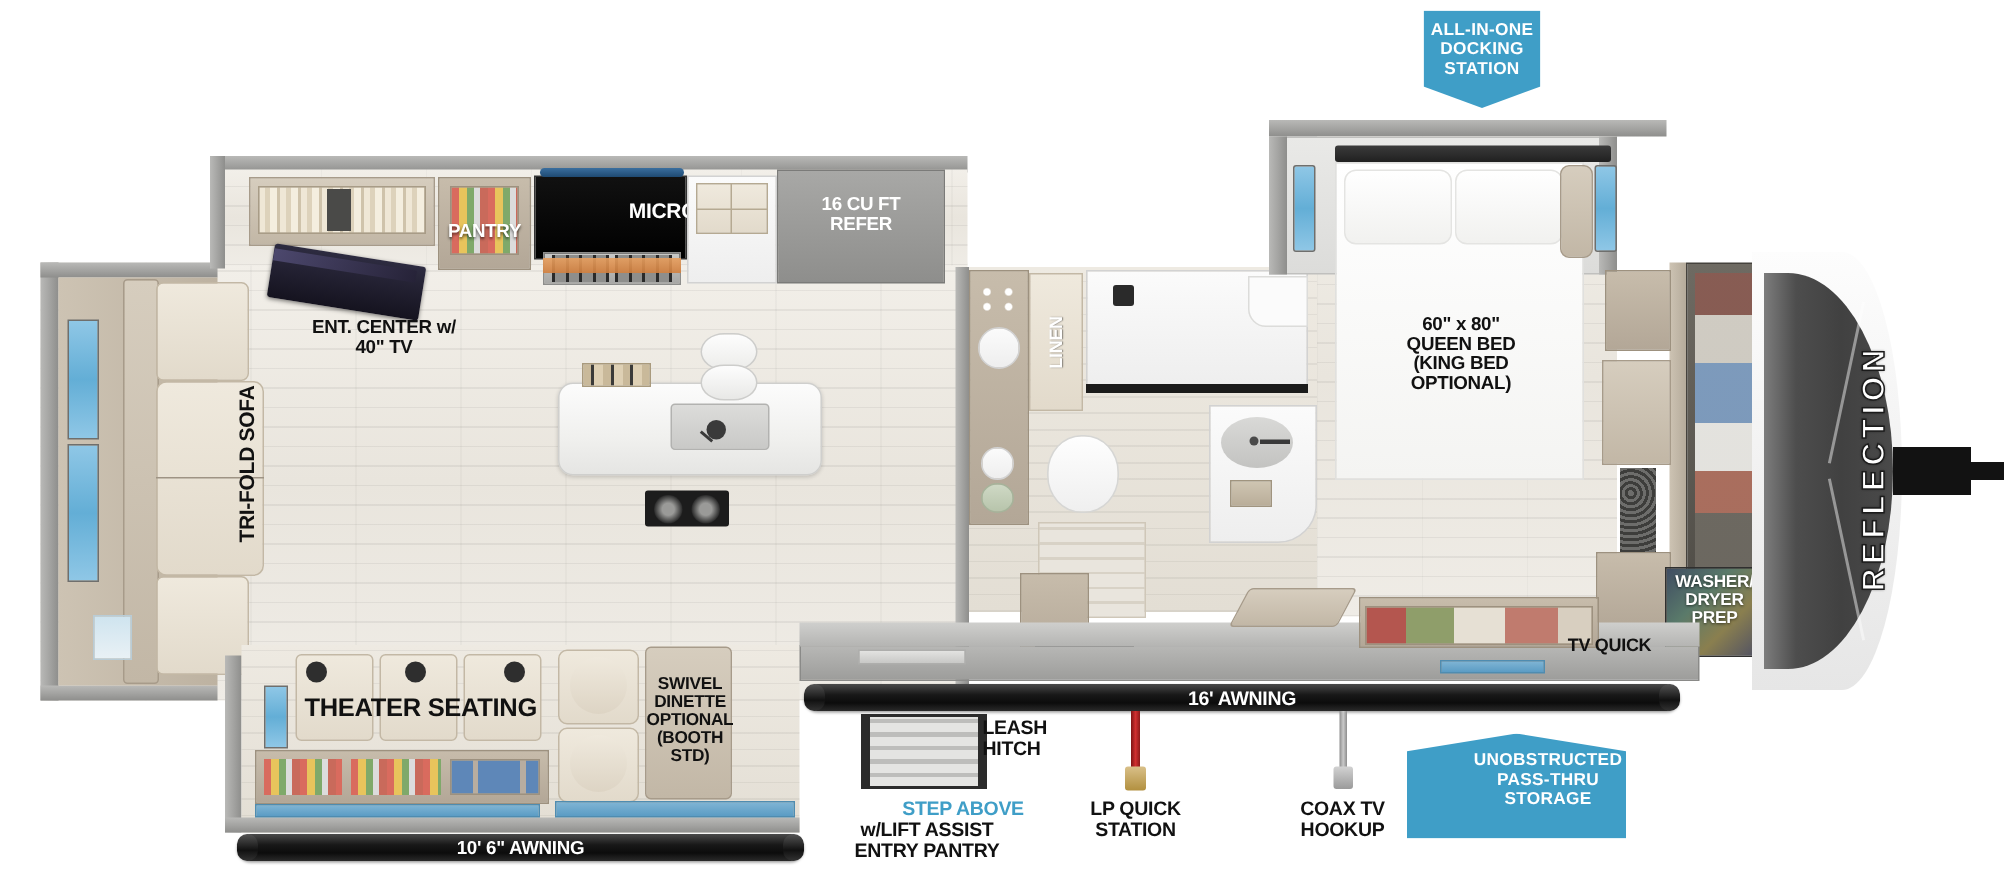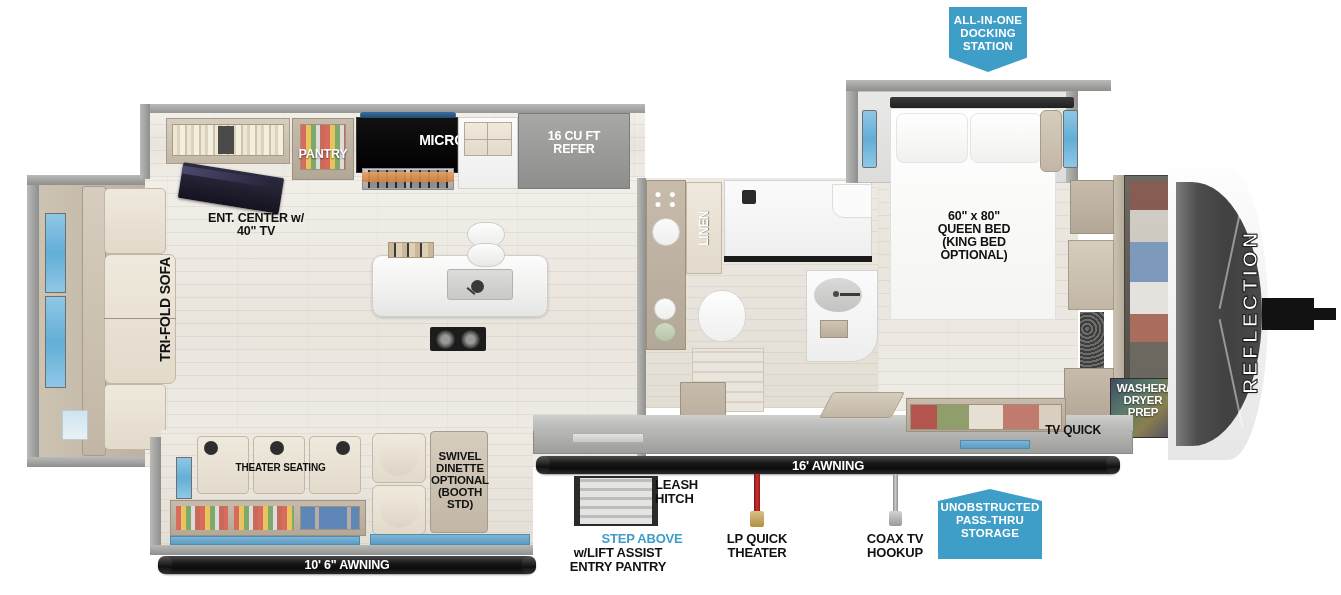--- a/index.html
+++ b/index.html
@@ -47,21 +47,21 @@
   
   .awn{background:linear-gradient(180deg,#4a4a4a 0%,#181818 40%,#0c0c0c 70%,#2a2a2a 100%);
        border-radius:9px;box-shadow:0 1px 2px rgba(0,0,0,.4);}
   .awn .cap{position:absolute;top:0;bottom:0;width:14px;border-radius:9px;
        background:linear-gradient(180deg,#555 0%,#111 60%,#333 100%);}
 
   
   .badge{position:absolute;background:#3f9ec7;color:#fff;font-weight:bold;
          text-align:center;line-height:1.12;letter-spacing:.2px;}
   .badge.down{clip-path:polygon(0 0,100% 0,100% 78%,50% 100%,0 78%);}
-  .badge.up{clip-path:polygon(50% 0,100% 17%,100% 100%,0 100%,0 17%);}
+  .badge.up{clip-path:polygon(50% 0,100% 17%,100% 100%,0 100%,0 17%);padding-left:42px;}
 
   
   .cap-body{background:linear-gradient(90deg,#7d7d7d 0%,#4d4d4d 25%,#414141 60%,#4a4a4a 100%);
             border-radius:0 70px 70px 0 / 0 50% 50% 0;}
   .cap-white{background:linear-gradient(180deg,#fdfdfd,#e6e6e6);border-radius:0 40px 40px 0 / 0 50% 50% 0;}
   .reflection{position:absolute;color:#fff;font-weight:bold;letter-spacing:3px;
         -webkit-text-stroke:1px #1b1b1b;text-shadow:0 0 2px rgba(0,0,0,.65);}
 
   
   .line-red{background:linear-gradient(90deg,#7e1414,#d03030,#8d1a1a);}
@@ -248,21 +248,21 @@
   <div class="abs wallv" style="left:150px;top:437px;width:11px;height:118px;"></div>
   <div class="abs floor2" style="left:161px;top:430px;width:372px;height:125px;"></div>
   <div class="abs wall" style="left:150px;top:545px;width:383px;height:10px;"></div>
 
   <div class="abs cream" style="left:197px;top:436px;width:52px;height:58px;border-radius:4px;"></div>
   <div class="abs cream" style="left:253px;top:436px;width:52px;height:58px;border-radius:4px;"></div>
   <div class="abs cream" style="left:309px;top:436px;width:52px;height:58px;border-radius:4px;"></div>
   <div class="abs rnd" style="left:204px;top:441px;width:14px;height:14px;background:#2e2e2e;"></div>
   <div class="abs rnd" style="left:270px;top:441px;width:14px;height:14px;background:#2e2e2e;"></div>
   <div class="abs rnd" style="left:336px;top:441px;width:14px;height:14px;background:#2e2e2e;"></div>
-  <div class="lbl" style="left:198px;top:463px;width:165px;font-size:10px;">THEATER SEATING</div>
+  <div class="lbl" style="left:198px;top:463px;width:165px;font-size:17px;">THEATER SEATING</div>
   <div class="abs win" style="left:176px;top:457px;width:16px;height:42px;"></div>
 
   <div class="abs cab" style="left:170px;top:500px;width:196px;height:36px;"></div>
   <div class="abs colorbooks" style="left:176px;top:506px;width:52px;height:24px;"></div>
   <div class="abs colorbooks" style="left:234px;top:506px;width:60px;height:24px;"></div>
   <div class="abs" style="left:300px;top:506px;width:60px;height:24px;
               background:repeating-linear-gradient(90deg,#5e87b8 0 14px,#b8ada0 14px 18px,#5e87b8 18px 32px);border:1px solid #9d917f;"></div>
   <div class="abs" style="left:170px;top:536px;width:190px;height:9px;background:linear-gradient(180deg,#7fb4d4,#5b9cc4);border:1px solid #4f8cb0;"></div>
 
   <div class="abs cream" style="left:372px;top:433px;width:54px;height:50px;border-radius:6px;"></div>
@@ -312,21 +312,21 @@
   <div class="lbl blue" style="left:586px;top:532px;width:112px;font-size:13px;">STEP ABOVE</div>
   <div class="lbl" style="left:562px;top:546px;width:112px;font-size:13px;">w/LIFT ASSIST
 ENTRY PANTRY</div>
 
   <div class="lbl" style="left:655px;top:478px;width:72px;font-size:13px;text-align:left;">LEASH
 HITCH</div>
 
   <div class="abs line-red" style="left:754px;top:474px;width:6px;height:42px;"></div>
   <div class="abs conn" style="left:750px;top:511px;width:14px;height:16px;"></div>
   <div class="lbl" style="left:702px;top:532px;width:110px;font-size:13px;">LP QUICK
-THEATER</div>
+STATION</div>
 
   <div class="abs line-gray" style="left:893px;top:474px;width:5px;height:42px;"></div>
   <div class="abs conn2" style="left:889px;top:511px;width:13px;height:15px;"></div>
   <div class="lbl" style="left:840px;top:532px;width:110px;font-size:13px;">COAX TV
 HOOKUP</div>
 
   <div class="badge up" style="left:938px;top:489px;width:104px;height:58px;font-size:11.5px;padding-top:12px;">UNOBSTRUCTED
 PASS-THRU
 STORAGE</div>
 

